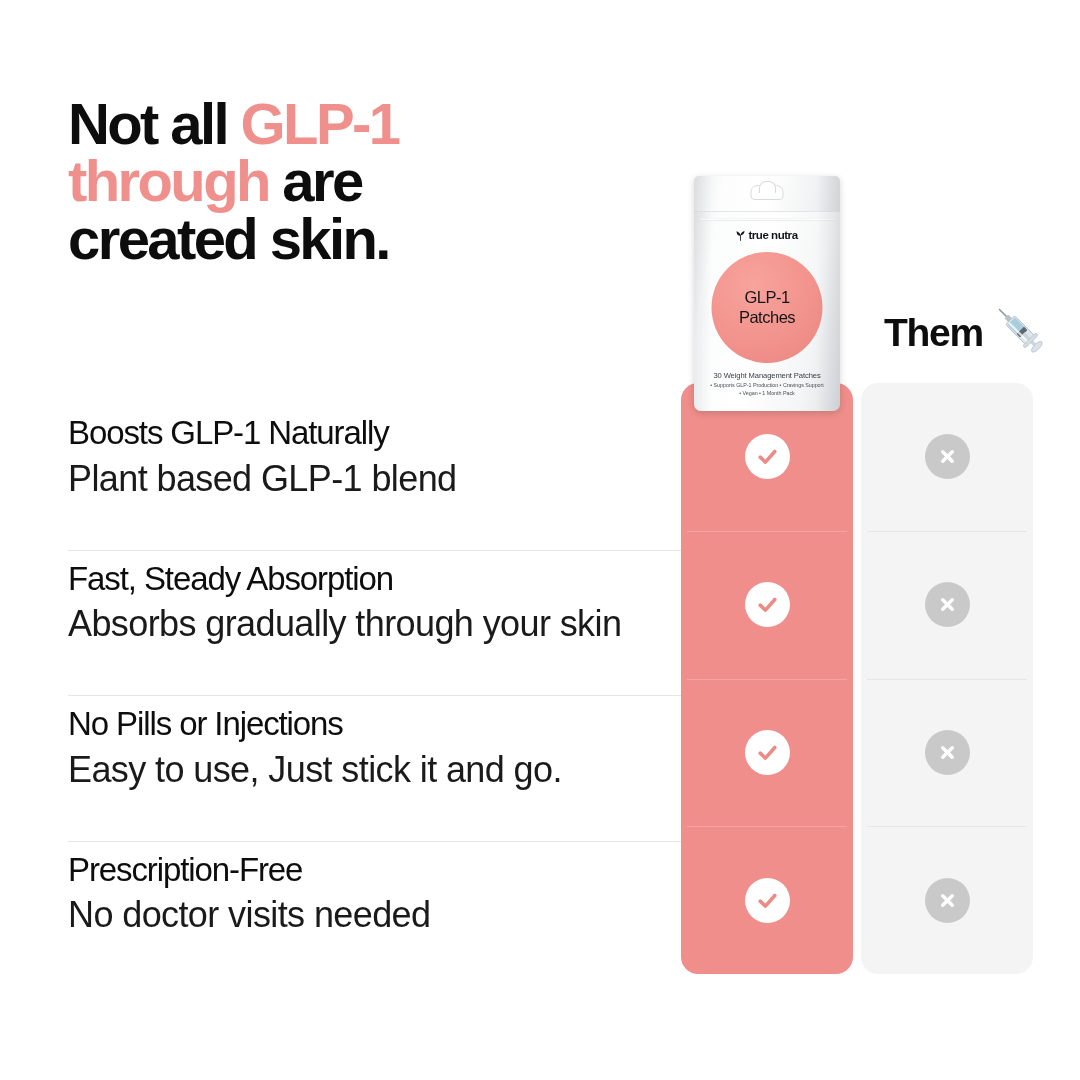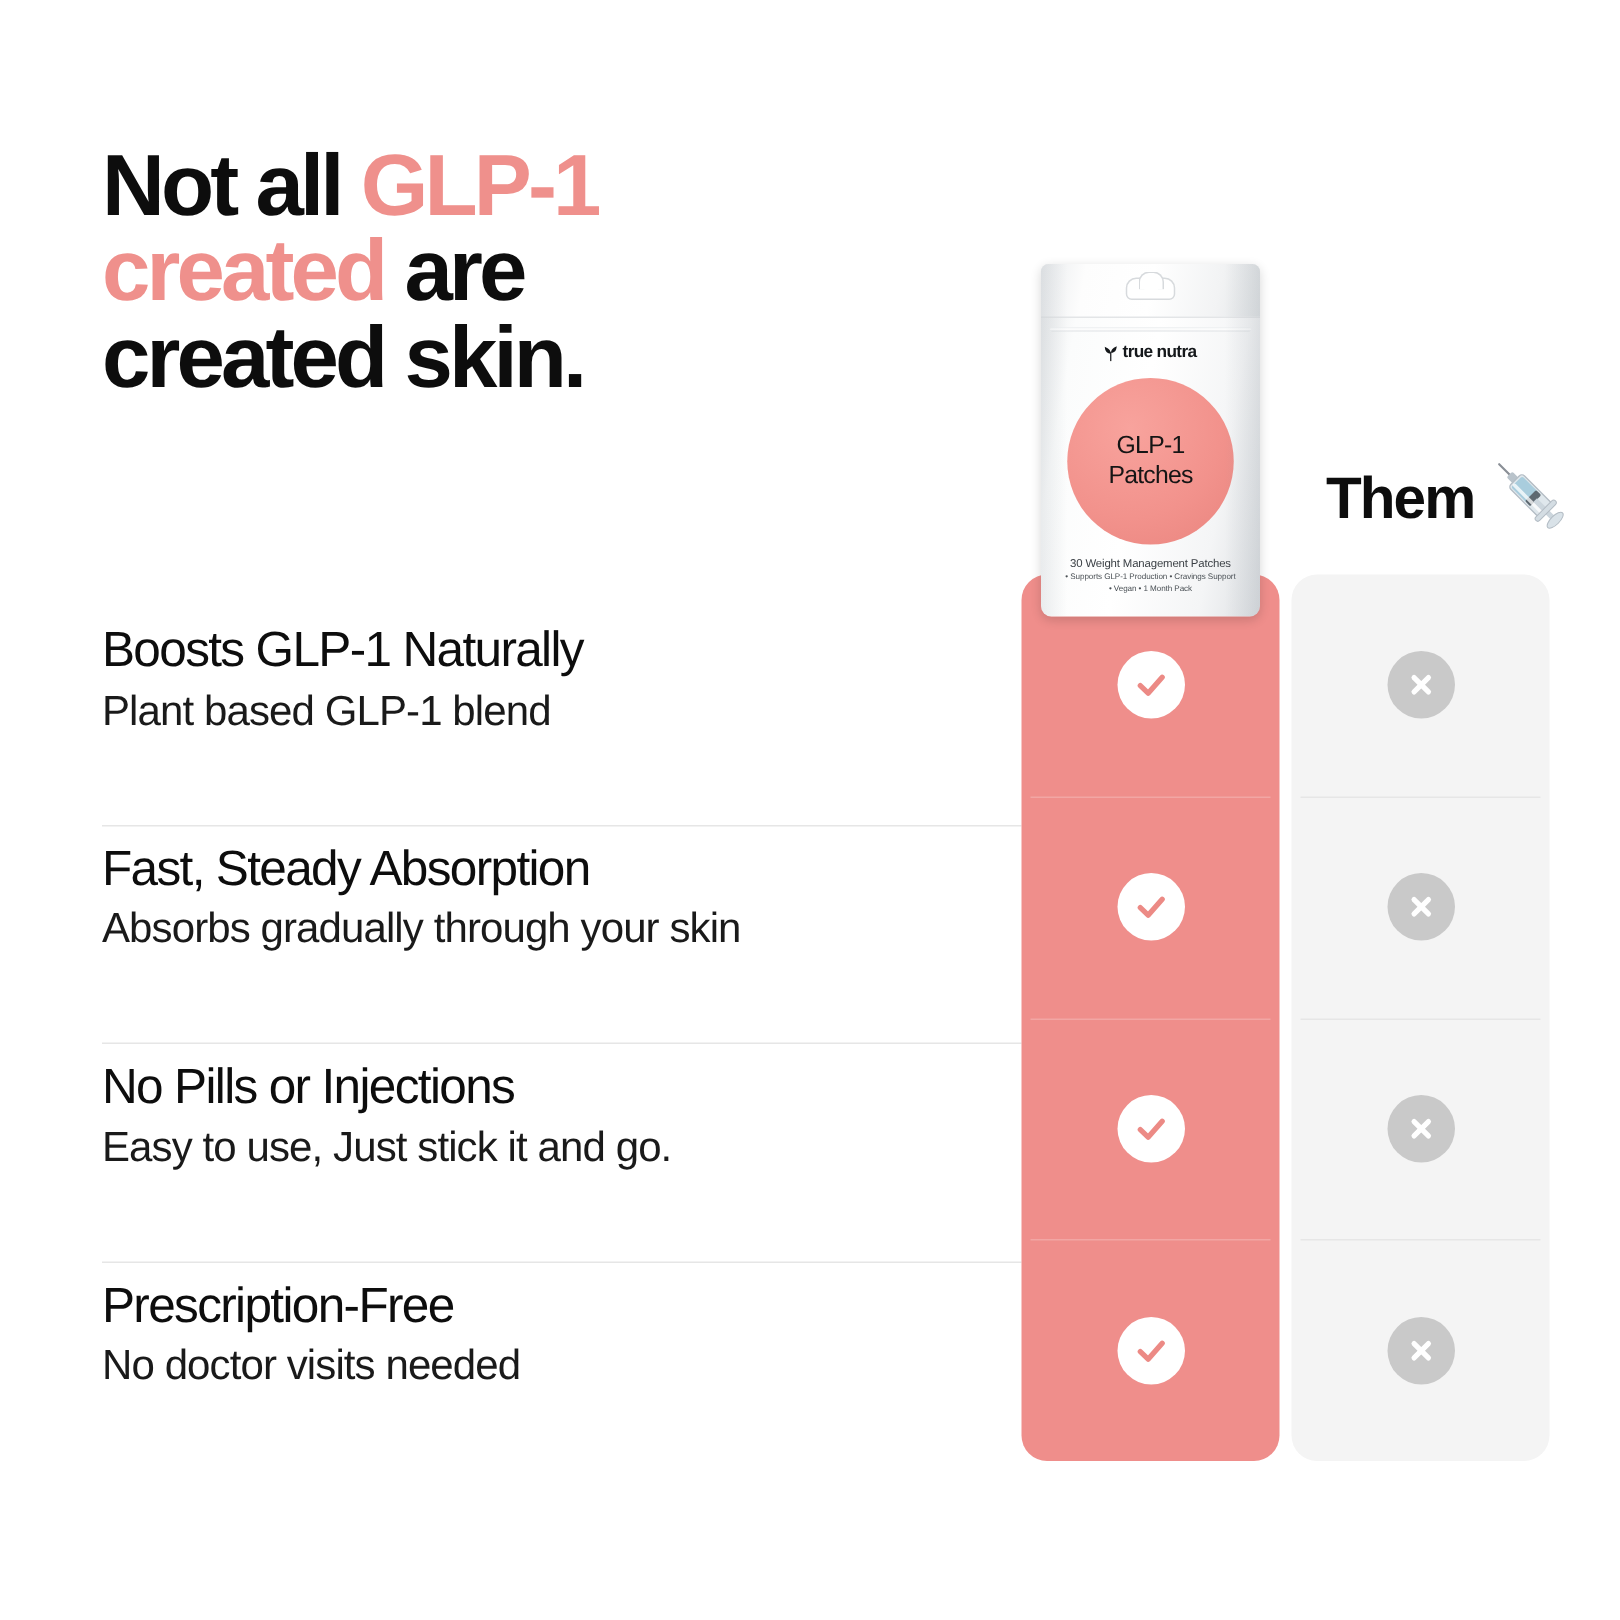--- a/index.html
+++ b/index.html
@@ -118,21 +118,21 @@
   .feature-title {
     font-size: 33px;
     font-weight: 400;
     letter-spacing: -1.1px;
     color: #0d0d0d;
     line-height: 1.15;
     white-space: nowrap;
   }
   .feature-sub {
     margin-top: 5px;
-    font-size: 28px;
+    font-size: 36px;
     font-weight: 400;
     letter-spacing: -0.6px;
     color: #1a1a1a;
     line-height: 1.2;
     white-space: nowrap;
   }
 
   
   #them-label-wrap {
     position: absolute;
@@ -272,21 +272,21 @@
                 rgba(255,255,255,0) 84%, rgba(150,158,166,0.22) 100%);
   }
 </style>
 </head>
 <body>
 
 <div id="stage">
 
   <h1 id="headline">
     <span><span>Not all </span><span class="accent">GLP-1</span></span><br>
-    <span><span class="accent">created</span><span> are</span></span><br>
+    <span><span class="accent">through</span><span> are</span></span><br>
     <span>created skin.</span>
   </h1>
 
   <div id="features">
 
     <div class="feature">
       <div class="feature-title">Boosts GLP-1 Naturally</div>
       <div class="feature-sub">Plant based GLP-1 blend</div>
     </div>
 

